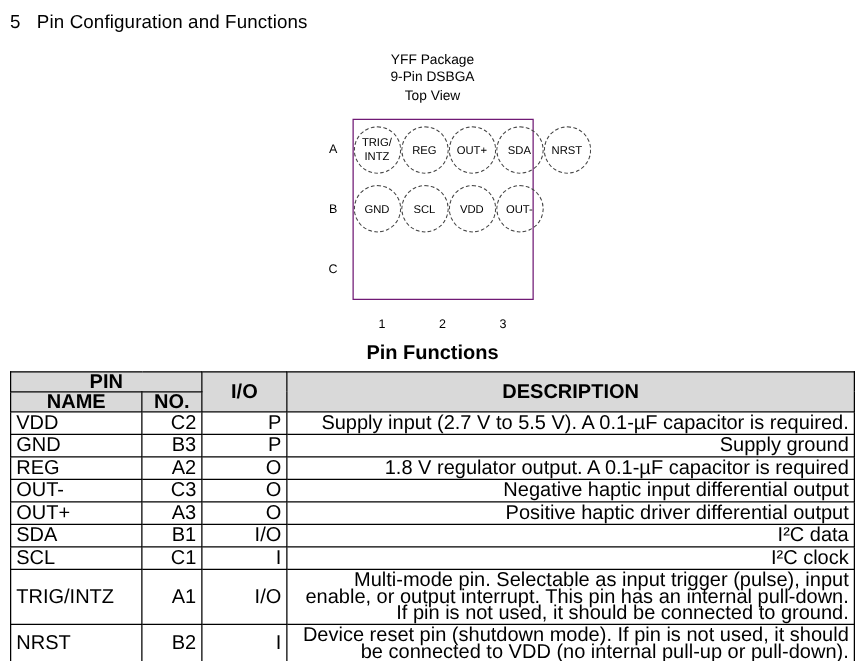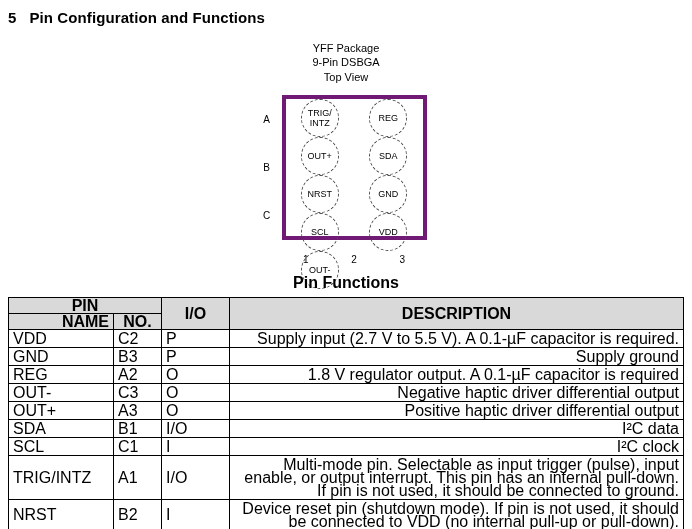--- a/index.html
+++ b/index.html
@@ -10,21 +10,21 @@
     overflow: hidden;
     font-family: "Liberation Sans", sans-serif;
     color: #000;
   }
   .page { position: relative; width: 692px; height: 529px; }
 
   
   .section-heading {
     padding: 9px 0 0 8px;
     font-size: 15px;
-    font-weight: bold;
+    font-weight: normal;
     letter-spacing: 0.1px;
   }
   .section-number { display: inline-block; margin-right: 13px; }
 
   
   .pkg-block {
     margin-top: 15px;
     display: flex;
     flex-direction: column;
     align-items: center;
@@ -44,23 +44,23 @@
   }
   .row-labels { display: flex; flex-direction: column; }
   .row-labels > div {
     flex: 1;
     display: flex;
     align-items: center;
     justify-content: center;
     font-size: 10px;
   }
   .ball-box {
-    border: 4px solid #701a75;
+    border: 1px solid #701a75;
     display: grid;
-    grid-template-columns: repeat(2, 1fr);
+    grid-template-columns: repeat(5, 1fr);
     grid-template-rows: repeat(3, 1fr);
   }
   .ball-cell { display: flex; align-items: center; justify-content: center; }
   .ball {
     width: 38px;
     height: 38px;
     border: 1px dashed #4a4a4a;
     border-radius: 50%;
     display: flex;
     align-items: center;
@@ -103,24 +103,24 @@
     vertical-align: middle;
     line-height: 13px;
   }
   .pin-table thead th {
     background: #d9d9d9;
     font-weight: bold;
     height: 14px;
     padding: 1px 4px;
     text-align: center;
   }
-  .pin-table thead th.th-name { text-align: right; }
+  .pin-table thead th.th-name { text-align: center; }
   .pin-table tbody td { height: 18px; padding: 2px 4px; }
   .c-name { text-align: left; }
-  .c-no, .c-io { text-align: left; }
+  .c-no, .c-io { text-align: right; }
   .c-desc {
     text-align: right;
     padding-left: 6px !important;
     white-space: pre-line;
   }
 </style>
 </head>
 <body>
 
 <div class="page">
@@ -218,21 +218,21 @@
       <tr>
         <td class="c-name">REG</td>
         <td class="c-no">A2</td>
         <td class="c-io">O</td>
         <td class="c-desc">1.8 V regulator output. A 0.1-µF capacitor is required</td>
       </tr>
       <tr>
         <td class="c-name">OUT-</td>
         <td class="c-no">C3</td>
         <td class="c-io">O</td>
-        <td class="c-desc">Negative haptic driver differential output</td>
+        <td class="c-desc">Negative haptic input differential output</td>
       </tr>
       <tr>
         <td class="c-name">OUT+</td>
         <td class="c-no">A3</td>
         <td class="c-io">O</td>
         <td class="c-desc">Positive haptic driver differential output</td>
       </tr>
       <tr>
         <td class="c-name">SDA</td>
         <td class="c-no">B1</td>

